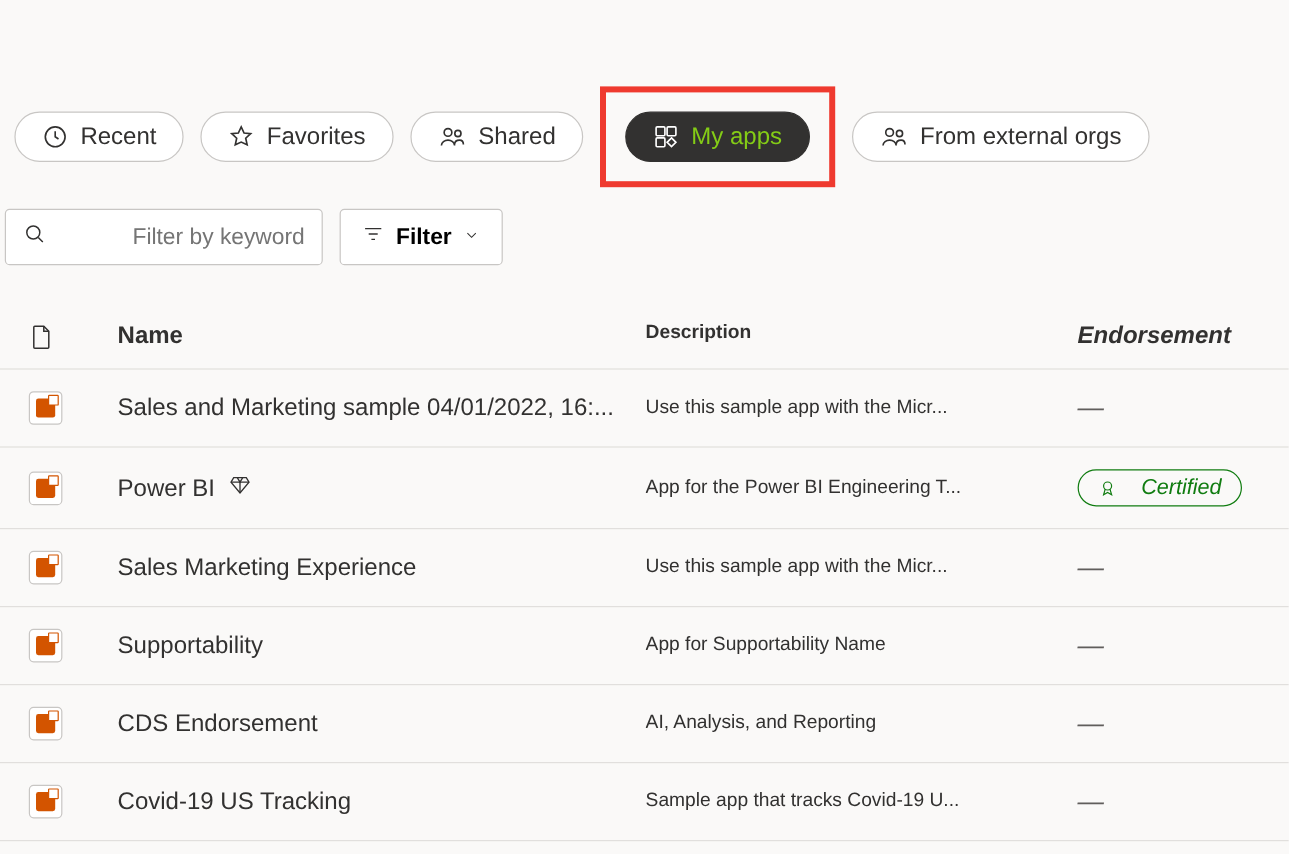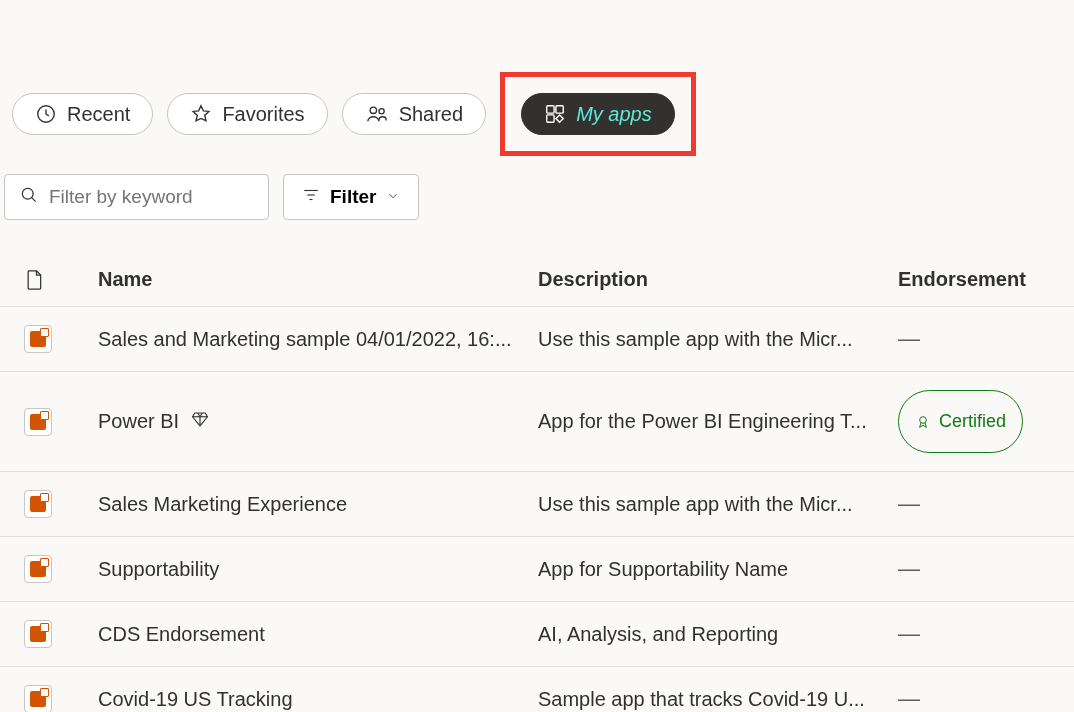--- a/index.html
+++ b/index.html
@@ -27,23 +27,22 @@
       border: 1px solid #c8c6c4;
       border-radius: 999px;
       background: #fff;
       font-size: 20px;
       color: #323130;
       cursor: pointer;
       line-height: 1;
     }
     .pill.selected {
       background: #323130;
-      color: #5eead4;
+      color: #84cc16;
       border-color: #323130;
-      font-style: italic;
     }
     .pill .icon { display: inline-flex; }
     .pill.selected svg { stroke: #fff; fill: none; }
     .highlight-box {
       border: 5px solid #ef3a2f;
       padding: 16px;
       display: inline-flex;
     }
 
     
@@ -62,20 +61,21 @@
       padding: 10px 14px;
       width: 265px;
     }
     .search input {
       border: none;
       outline: none;
       font-size: 19px;
       color: #ec4899;
       width: 100%;
       background: transparent;
+      text-align: right;
     }
     .filter-btn {
       display: inline-flex;
       align-items: center;
       gap: 10px;
       border: 1px solid #c8c6c4;
       background: #fff;
       border-radius: 4px;
       padding: 10px 18px;
       font-size: 19px;
@@ -88,22 +88,22 @@
       margin-top: 34px;
     }
     .thead {
       display: flex;
       align-items: flex-start;
       padding: 14px 0 14px 24px;
       border-bottom: 1px solid #e1dfdd;
     }
     .col-icon { width: 74px; display:flex; align-items:center;}
     .col-name { width: 440px; font-size: 20px; font-weight:600;}
-    .col-desc { width: 360px; font-size: 20px; font-weight:600;}
-    .col-endorse { flex:1; font-size: 20px; font-weight:600; text-align:left;}
+    .col-desc { width: 360px; font-size: 16px; font-weight:600;}
+    .col-endorse { flex:1; font-size: 20px; font-weight:600; text-align:left;font-style:italic;}
     .trow {
       display: flex;
       align-items: center;
       padding: 18px 0 18px 24px;
       border-bottom: 1px solid #e1dfdd;
       font-size: 20px;
     }
     .trow .col-name,
     .trow .col-desc {
       white-space: nowrap;
@@ -131,25 +131,25 @@
       width:7px;height:7px;
       background:#fff;
       border:1px solid #d35400;
       top:-3px; right:-3px;
       border-radius:1px;
     }
     .diamond-icon { margin-left: 12px; color:#605e5c; display:inline-flex;}
     .cert-badge {
       display:inline-flex;
       align-items:center;
-      gap:8px;
+      gap:20px;
       border:1px solid #107c10;
       color:#107c10;
       border-radius:999px;
-      padding:20px 16px;
+      padding:4px 16px;
       font-size:18px;
     }
     .dash { color:#605e5c; font-size:22px;}
     svg { stroke: #323130; stroke-width:1.5; fill:none;}
     .pill.selected svg { stroke:#fff;}
   </style>
 </head>
 <body>
 
 <div class="pill-row">
@@ -192,20 +192,31 @@
             <rect x="3" y="3" width="8" height="8" rx="1"></rect>
             <rect x="13" y="3" width="8" height="8" rx="1"></rect>
             <rect x="3" y="13" width="8" height="8" rx="1"></rect>
             <path d="M17 13l4 4-4 4-4-4 4-4z"></path>
           </svg>
       </span>
       <span>My apps</span>
     </button>
   </span>
 
+  <button class="pill">
+    <span class="icon">
+      <svg width="24" height="22" viewBox="0 0 26 24">
+          <circle cx="9" cy="8" r="3.5"></circle>
+          <path d="M3 20c0-3 3-5 6-5s6 2 6 5"></path>
+          <circle cx="18" cy="9" r="2.8"></circle>
+          <path d="M15 19c0-2.5 2-4 4.5-4s3.5 1.5 3.5 4"></path>
+        </svg>
+    </span>
+    <span>From external orgs</span>
+  </button>
 </div>
 
 <div class="toolbar">
   <div class="search">
     <span class="icon">
       <svg width="20" height="20" viewBox="0 0 24 24">
           <circle cx="10.5" cy="10.5" r="6.5"></circle>
           <path d="M20 20l-4.5-4.5"></path>
         </svg>
     </span>

